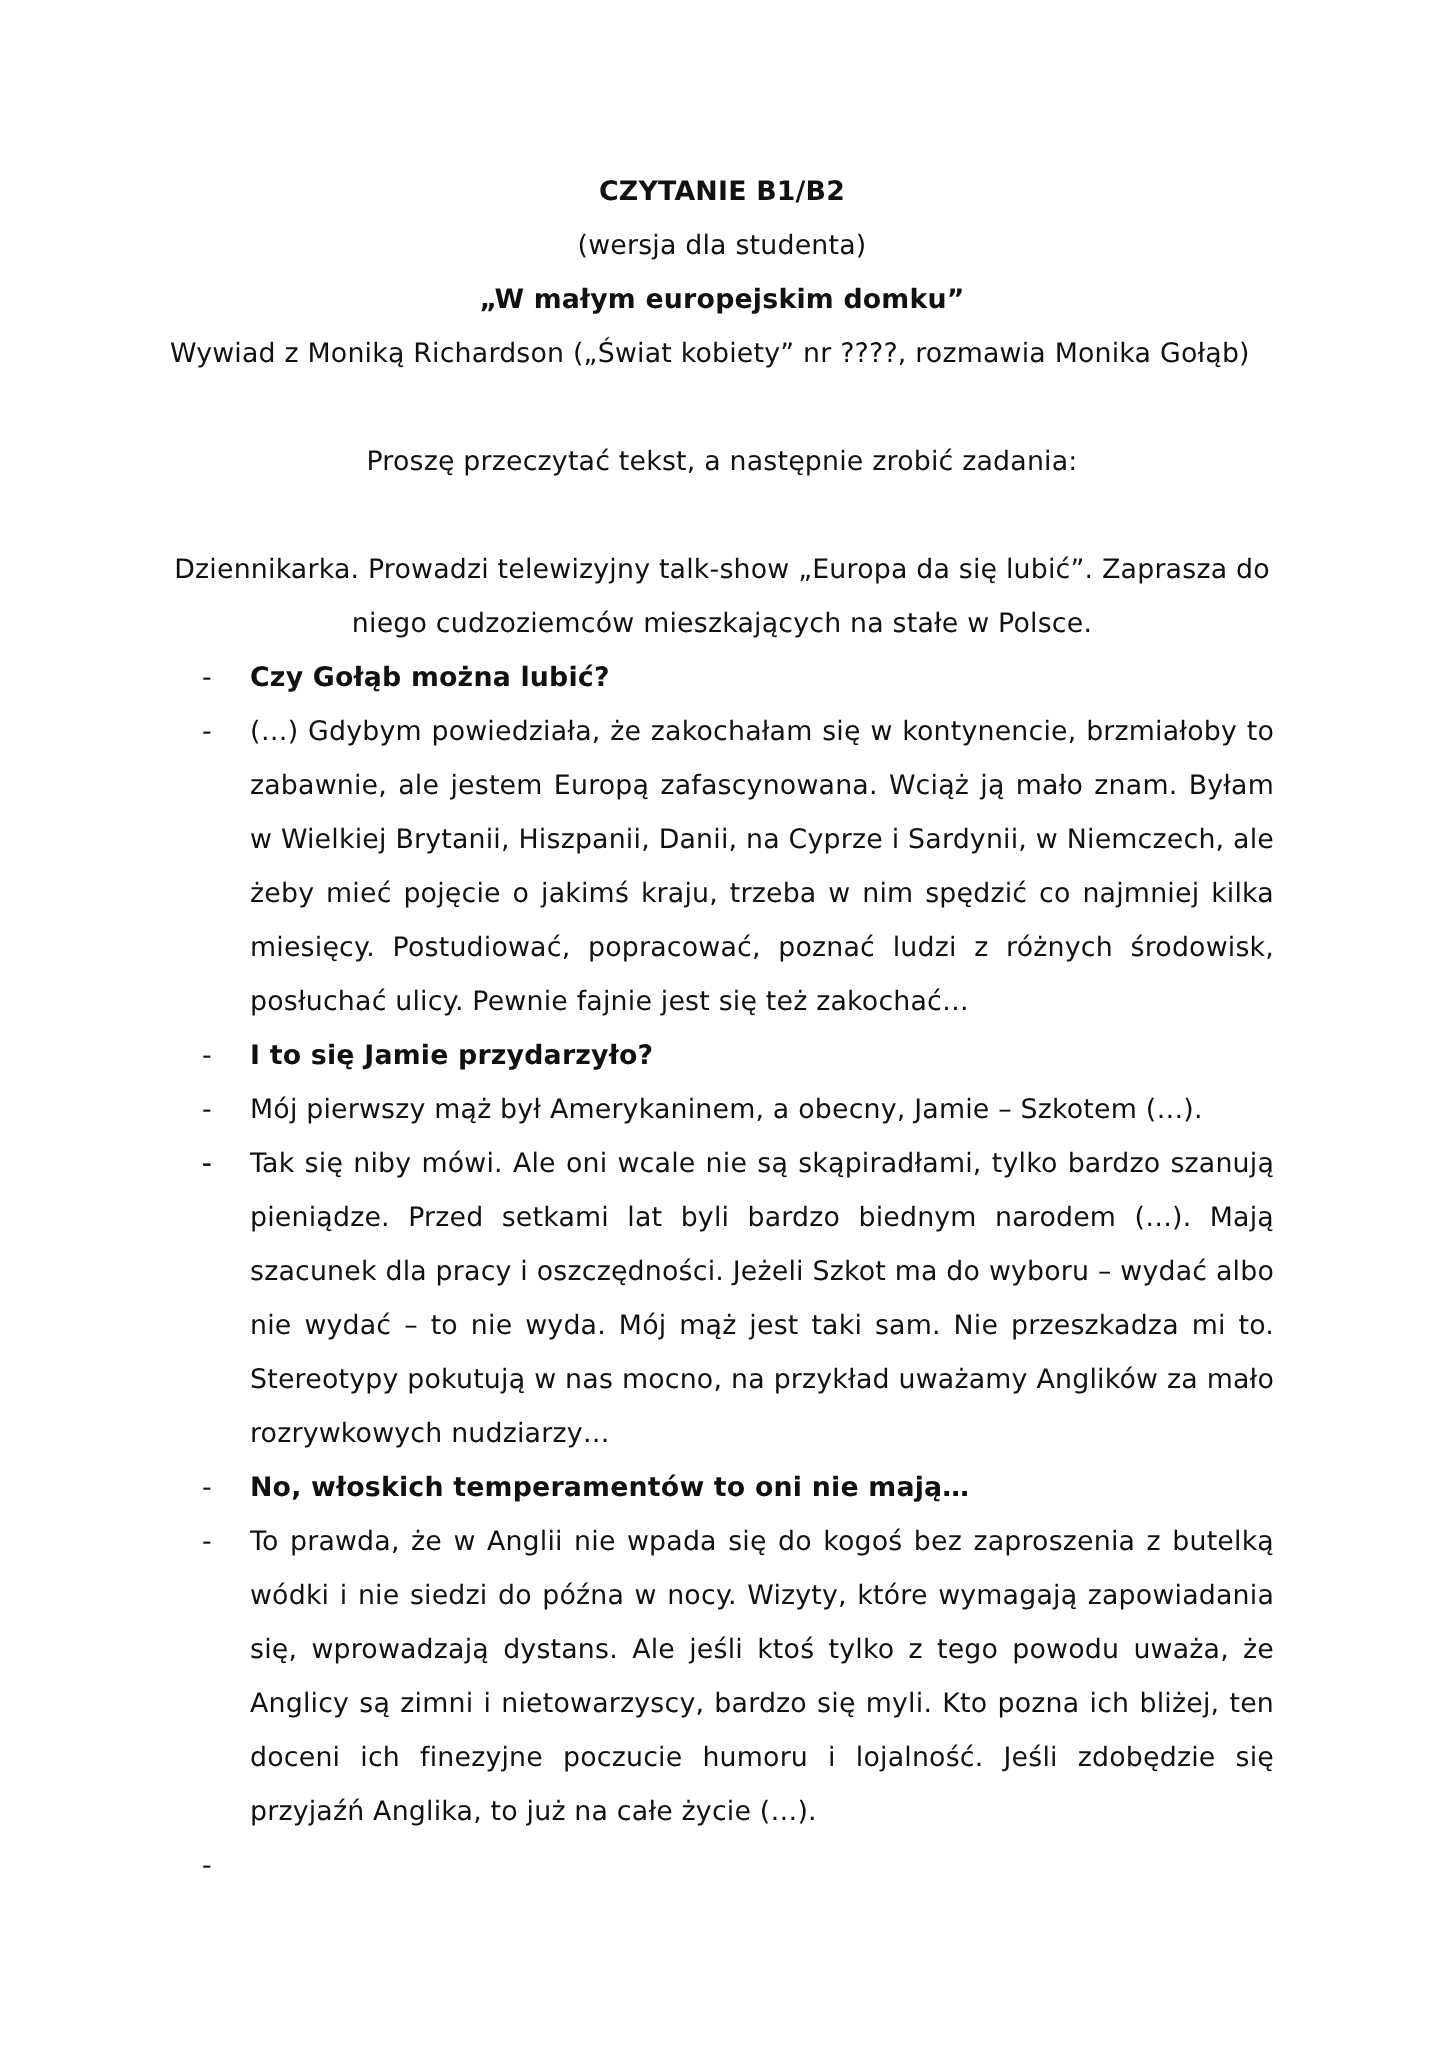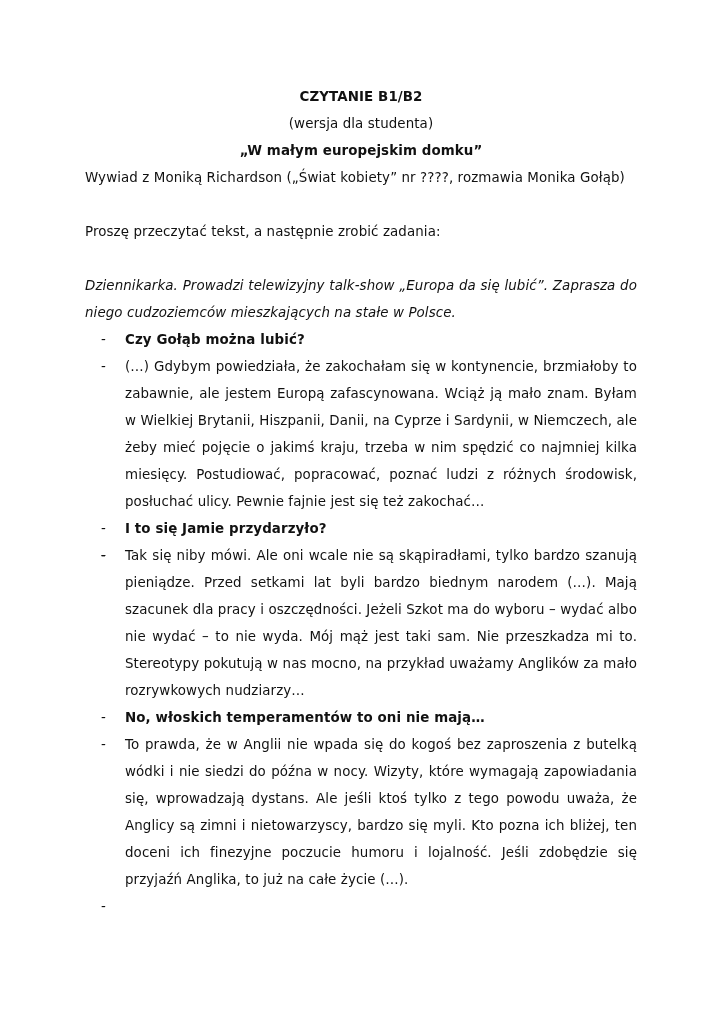--- a/index.html
+++ b/index.html
@@ -17,22 +17,22 @@
     overflow: hidden;
     background: #ffffff;
   }
   .line, .para, .dialogue-item {
     font-size: 13.4px;
     line-height: 27px;
     letter-spacing: 0.1px;
   }
   .center { text-align: center; }
   .bold { font-weight: bold; }
-  .justify { text-align: justify; font-style: italic; }
-  .gap-before { margin-top: 27px; }
+  .justify { text-align: justify; }
+  .gap-before { margin-top: 27px; text-align: center; }
   .dialogue { list-style: none; }
   .dialogue-item {
     position: relative;
     padding-left: 40px;
     text-align: justify;
   }
   .dialogue-item .dash {
     position: absolute;
     left: 16px;
     top: 0;
@@ -51,21 +51,21 @@
   </div>
 
   <p class="line gap-before">Proszę przeczytać tekst, a następnie zrobić zadania:</p>
 
   <p class="para justify gap-before">Dziennikarka. Prowadzi telewizyjny talk-show „Europa da się lubić”. Zaprasza do niego cudzoziemców mieszkających na stałe w Polsce.</p>
 
   <ul class="dialogue">
       <li class="dialogue-item"><span class="dash">-</span><span class="txt bold">Czy Gołąb można lubić?</span></li>
       <li class="dialogue-item"><span class="dash">-</span><span class="txt">(…) Gdybym powiedziała, że zakochałam się w kontynencie, brzmiałoby to zabawnie, ale jestem Europą zafascynowana. Wciąż ją mało znam. Byłam w Wielkiej Brytanii, Hiszpanii, Danii, na Cyprze i Sardynii, w Niemczech, ale żeby mieć pojęcie o jakimś kraju, trzeba w nim spędzić co najmniej kilka miesięcy. Postudiować, popracować, poznać ludzi z różnych środowisk, posłuchać ulicy. Pewnie fajnie jest się też zakochać…</span></li>
       <li class="dialogue-item"><span class="dash">-</span><span class="txt bold">I to się Jamie przydarzyło?</span></li>
-      <li class="dialogue-item"><span class="dash">-</span></li>
+      <li class="dialogue-item"><span class="dash">-</span><span class="txt">Mój pierwszy mąż był Amerykaninem, a obecny, Jamie – Szkotem (…).</span></li>
       <li class="dialogue-item"><span class="dash">-</span></li>
       <li class="dialogue-item"><span class="dash">-</span><span class="txt">Tak się niby mówi. Ale oni wcale nie są skąpiradłami, tylko bardzo szanują pieniądze. Przed setkami lat byli bardzo biednym narodem (…). Mają szacunek dla pracy i oszczędności. Jeżeli Szkot ma do wyboru – wydać albo nie wydać – to nie wyda. Mój mąż jest taki sam. Nie przeszkadza mi to. Stereotypy pokutują w nas mocno, na przykład uważamy Anglików za mało rozrywkowych nudziarzy…</span></li>
       <li class="dialogue-item"><span class="dash">-</span><span class="txt bold">No, włoskich temperamentów to oni nie mają…</span></li>
       <li class="dialogue-item"><span class="dash">-</span><span class="txt">To prawda, że w Anglii nie wpada się do kogoś bez zaproszenia z butelką wódki i nie siedzi do późna w nocy. Wizyty, które wymagają zapowiadania się, wprowadzają dystans. Ale jeśli ktoś tylko z tego powodu uważa, że Anglicy są zimni i nietowarzyscy, bardzo się myli. Kto pozna ich bliżej, ten doceni ich finezyjne poczucie humoru i lojalność. Jeśli zdobędzie się przyjaźń Anglika, to już na całe życie (…).</span></li>
       <li class="dialogue-item"><span class="dash">-</span></li>
     </ul>
 
 </div>
 
 </body></html>

